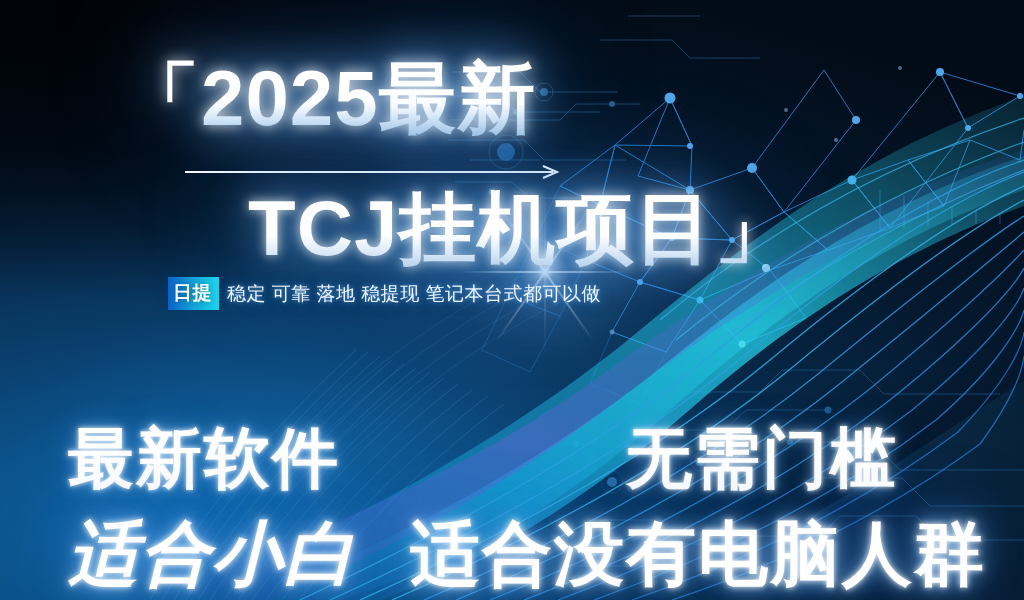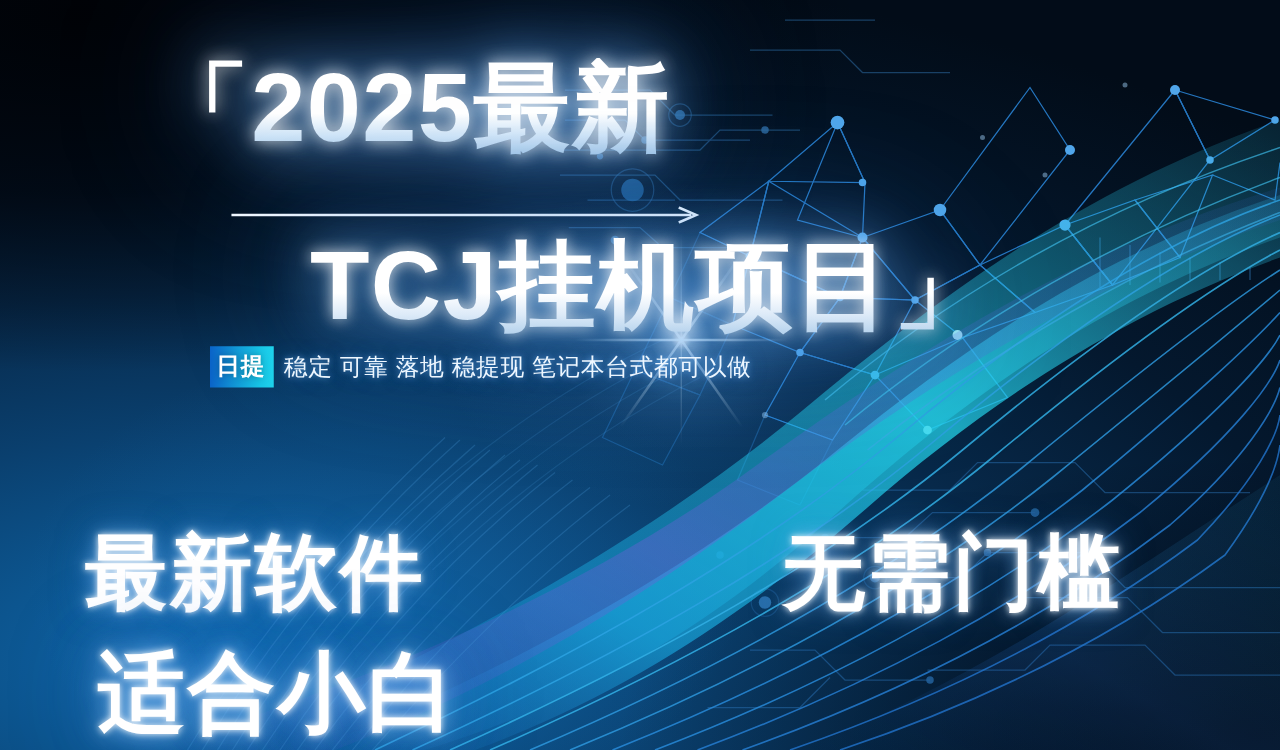--- a/index.html
+++ b/index.html
@@ -56,21 +56,21 @@
       0 0 6px rgba(255,255,255,.95),
       0 0 18px rgba(150,205,255,.85),
       0 0 38px rgba(70,150,230,.75),
       0 0 70px rgba(40,110,200,.55); }
   .glow-md{ text-shadow:
       0 0 5px rgba(255,255,255,.9),
       0 0 14px rgba(150,205,255,.7),
       0 0 30px rgba(60,140,225,.55); }
 
   #title-1{
-    left:122px;top:46px;font-size:78px;line-height:80px;letter-spacing:1px;
+    left:122px;top:58px;font-size:78px;line-height:80px;letter-spacing:1px;
     background:linear-gradient(180deg,#ffffff 0%,#ffffff 56%,#cfe4f7 78%,#9dc3e6 100%);
     -webkit-background-clip:text;background-clip:text;color:transparent;
     filter:drop-shadow(0 0 7px rgba(255,255,255,.85)) drop-shadow(0 0 24px rgba(110,180,250,.8)) drop-shadow(0 0 52px rgba(40,120,210,.6));
   }
   #title-2{
     left:248px;top:188px;font-size:78px;line-height:80px;letter-spacing:1px;
     background:linear-gradient(180deg,#ffffff 0%,#ffffff 58%,#dceaf8 80%,#b3d1ec 100%);
     -webkit-background-clip:text;background-clip:text;color:transparent;
     filter:drop-shadow(0 0 6px rgba(255,255,255,.8)) drop-shadow(0 0 22px rgba(110,180,250,.75)) drop-shadow(0 0 48px rgba(40,120,210,.55));
     text-decoration:underline;
@@ -86,21 +86,21 @@
     text-shadow:0 0 6px rgba(0,0,0,.35);
   }
   #subtitle-rest{
     font-size:19px;font-weight:normal;color:#eef7ff;letter-spacing:.5px;padding-left:8px;
     text-shadow:0 0 5px rgba(120,190,255,.7),0 0 14px rgba(40,120,210,.5);
   }
 
   #line-3{left:272px;top:334px;font-size:60px;line-height:62px;letter-spacing:2px;}
   #line-4a{left:68px;top:424px;font-size:66px;line-height:68px;letter-spacing:2px;}
   #line-4b{left:626px;top:424px;font-size:66px;line-height:68px;letter-spacing:2px;}
-  #line-5a{left:78px;top:518px;font-size:70px;line-height:72px;letter-spacing:2px;}
+  #line-5a{left:68px;top:518px;font-size:70px;line-height:72px;letter-spacing:2px;font-style:italic;}
   #line-5b{left:410px;top:518px;font-size:70px;line-height:72px;letter-spacing:2px;}
 </style>
 </head>
 <body>
 
 <div id="banner">
 
   <div class="layer" id="bg-base"></div>
   <div class="layer" id="bg-topdark"></div>
 
@@ -309,14 +309,15 @@
   <div id="subtitle-row">
     <span id="subtitle-tag">日提</span>
     <span id="subtitle-rest">稳定 可靠 落地 稳提现 笔记本台式都可以做</span>
   </div>
 
 
   <div class="txt glow-md" id="line-4a">最新软件</div>
   <div class="txt glow-md" id="line-4b">无需门槛</div>
 
   <div class="txt glow-lg" id="line-5a">适合小白</div>
+  <div class="txt glow-lg" id="line-5b">适合没有电脑人群</div>
 
 </div>
 
 </body></html>

